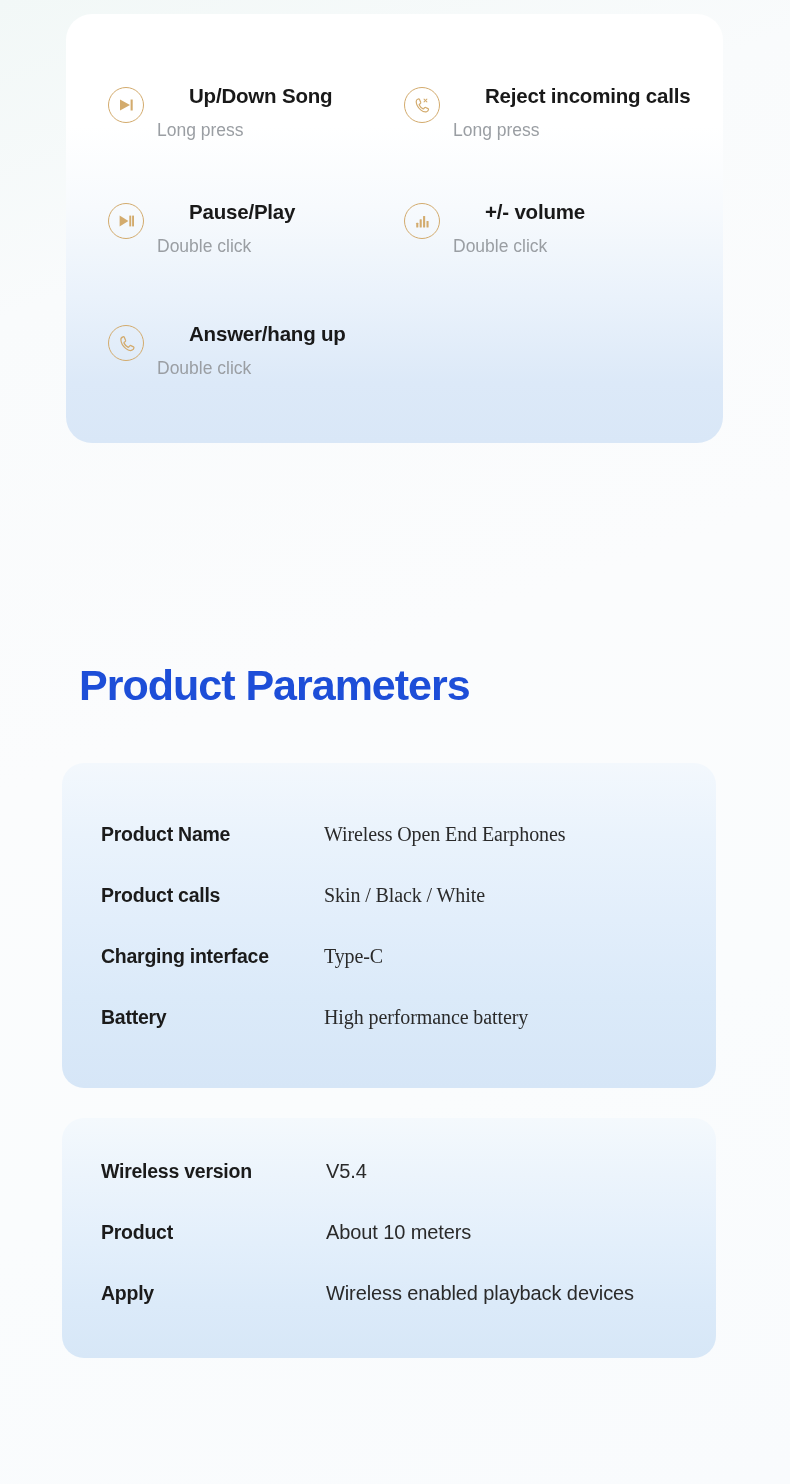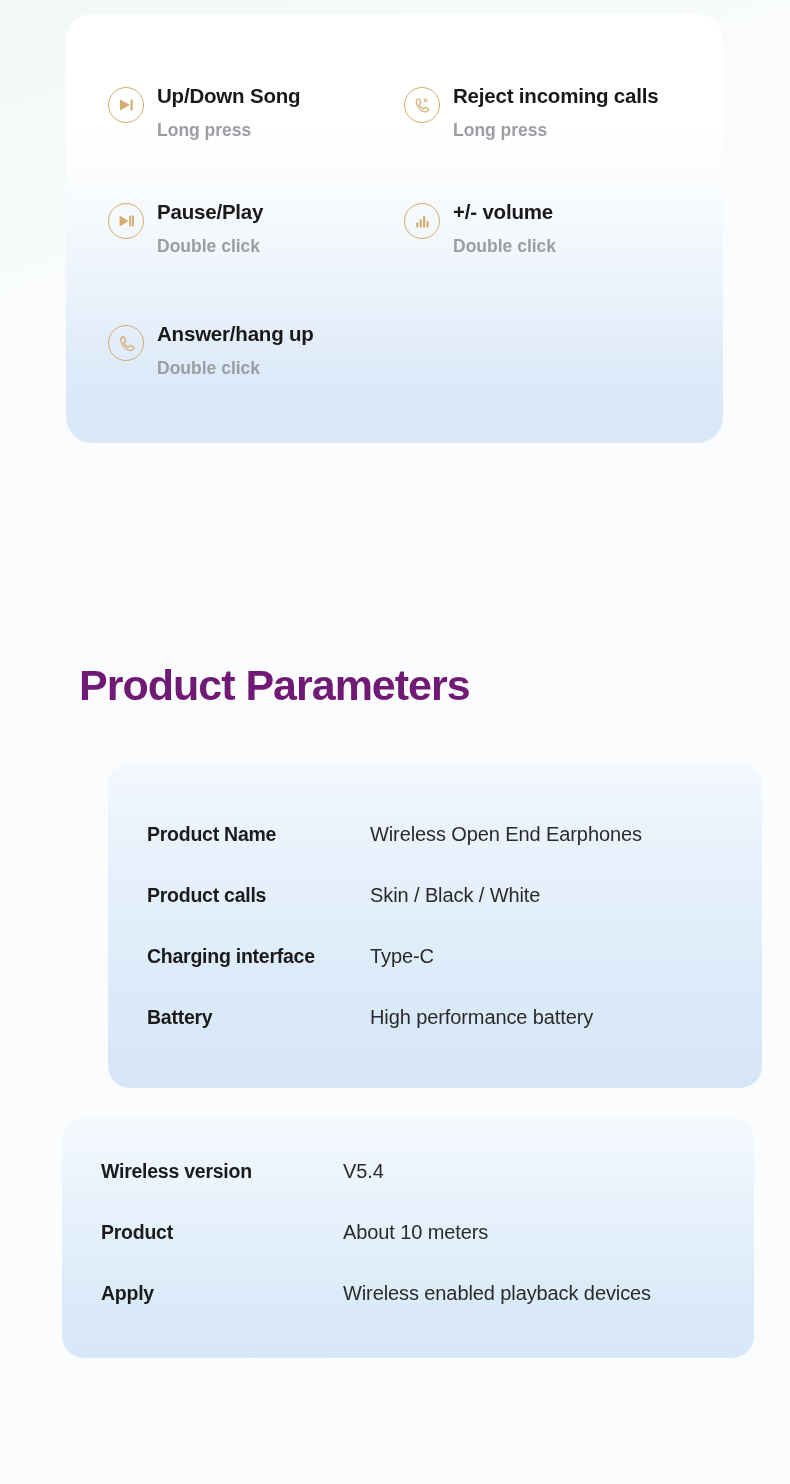--- a/index.html
+++ b/index.html
@@ -71,38 +71,39 @@
     display: flex;
     flex-direction: column;
   }
   .feature-title {
     font-size: 20.5px;
     font-weight: bold;
     color: #191919;
     line-height: 1.16;
     letter-spacing: -0.2px;
     white-space: nowrap;
+    margin-left: 32px;
   }
   .feature-sub {
     font-size: 17.5px;
-    font-weight: bold;
+    font-weight: normal;
     color: #9a9ea3;
     line-height: 1.2;
     margin-top: 12px;
     white-space: nowrap;
   }
 
   
   .section-heading {
     position: absolute;
     left: 79px;
     top: 650px;
     font-size: 43px;
     font-weight: bold;
-    color: #701a75;
+    color: #1d4ed8;
     letter-spacing: -1px;
     line-height: 1.1;
     white-space: nowrap;
     margin-top: 12px;
   }
 
   
   .spec-card {
     position: absolute;
     left: 62px;
@@ -112,32 +113,30 @@
   }
   .spec-card-1 {
     top: 763px;
     height: 325px;
     background: linear-gradient(to bottom,
         #f3f8fd 0%,
         #eaf3fc 22%,
         #e2eefb 48%,
         #dbeaf9 72%,
         #d6e6f7 100%);
-    margin-left: 46px;
   }
   .spec-card-2 {
     top: 1118px;
     height: 240px;
     background: linear-gradient(to bottom,
         #f4f9fd 0%,
         #ecf4fc 24%,
         #e3effb 52%,
         #dbeaf9 78%,
         #d7e7f7 100%);
-    padding-left: 38px;
   }
   .spec-row {
     position: absolute;
     left: 0;
     width: 100%;
     display: flex;
     align-items: baseline;
   }
   .spec-label {
     position: absolute;
@@ -149,22 +148,22 @@
     white-space: nowrap;
   }
   .spec-value {
     position: absolute;
     font-size: 20px;
     font-weight: normal;
     color: #2a2a2a;
     letter-spacing: -0.1px;
     white-space: nowrap;
   }
-  .spec-card-1 .spec-value { left: 262px; }
-  .spec-card-2 .spec-value { left: 281px; }
+  .spec-card-1 .spec-value { left: 262px; font-family: Liberation Serif, serif; }
+  .spec-card-2 .spec-value { left: 264px; }
 
   .c1-r0 { top: 60px; }
   .c1-r1 { top: 121px; }
   .c1-r2 { top: 182px; }
   .c1-r3 { top: 243px; }
 
   .c2-r0 { top: 42px; }
   .c2-r1 { top: 103px; }
   .c2-r2 { top: 164px; }
 </style>

